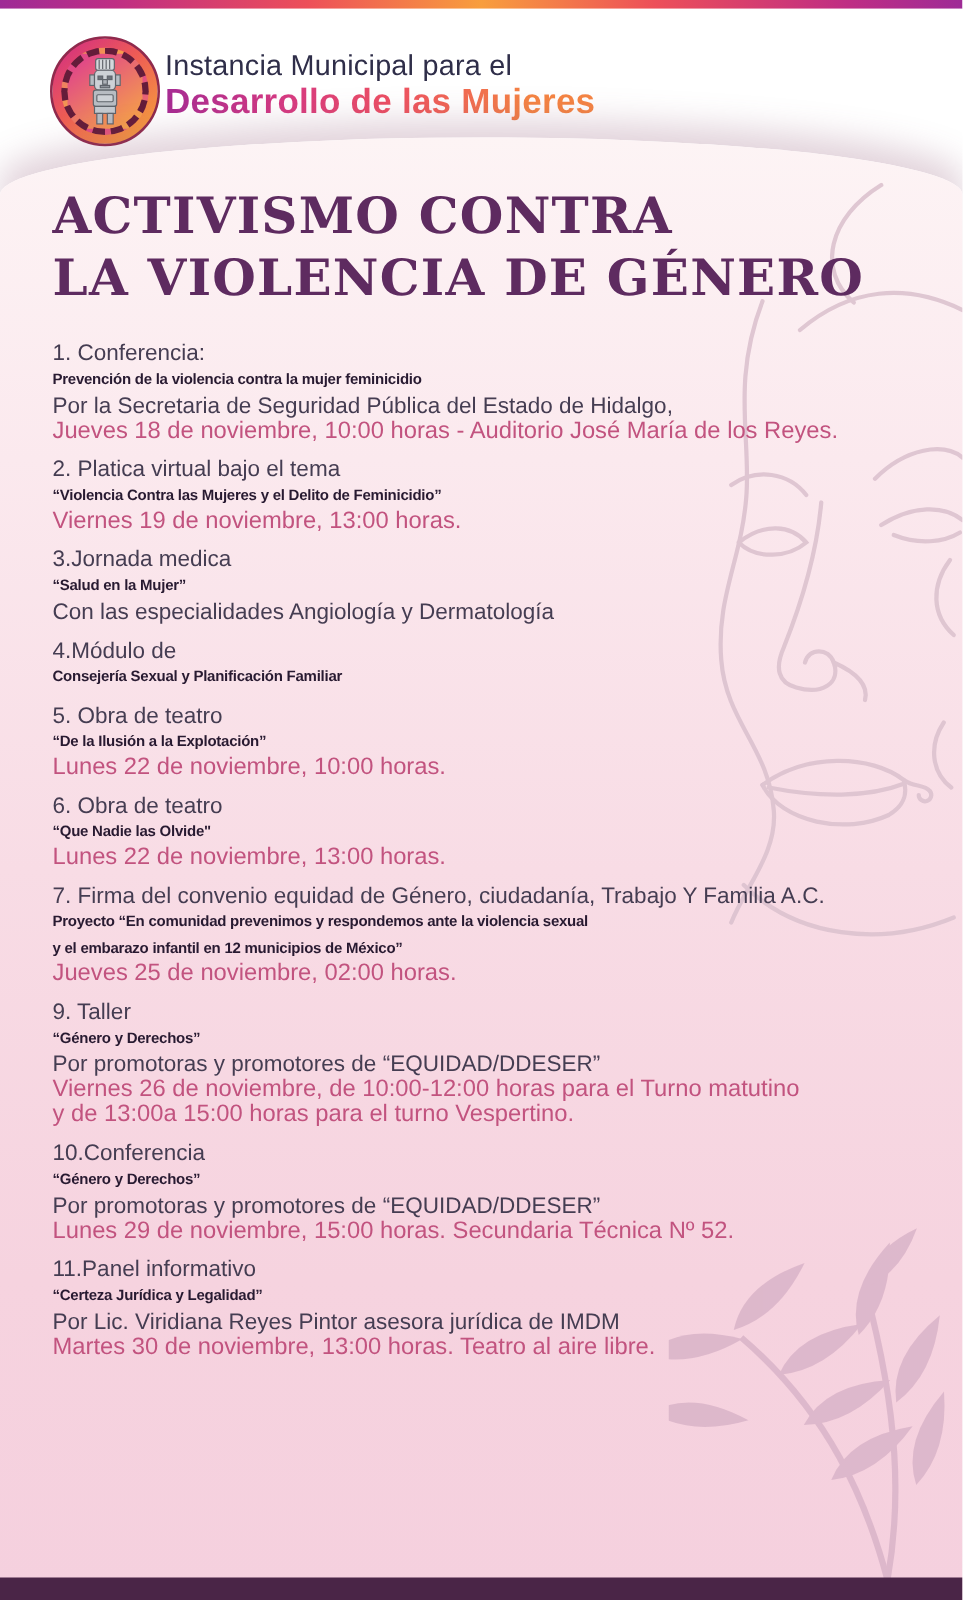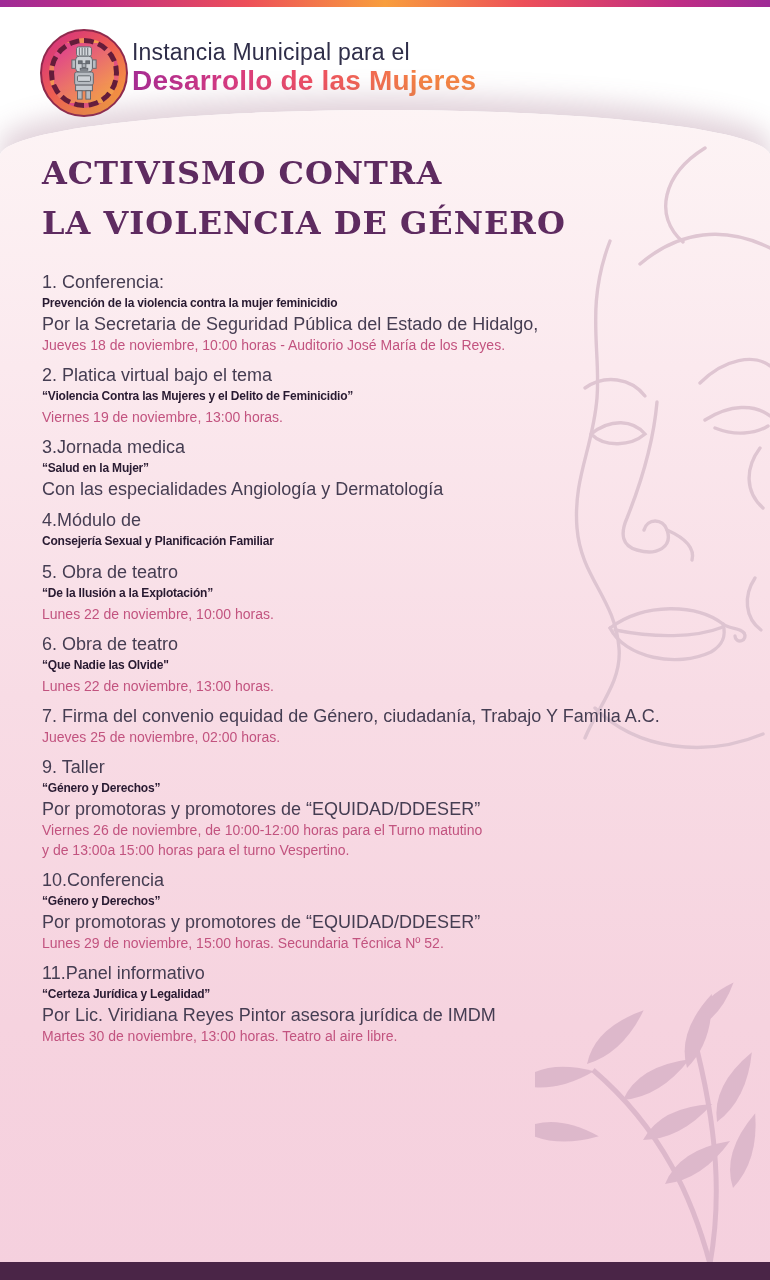--- a/index.html
+++ b/index.html
@@ -39,29 +39,29 @@
   
   .body {
     position:absolute; left:0; top:110px; width:770px; height:1170px;
     border-radius:50% 50% 0 0 / 46px 46px 0 0;
     background:linear-gradient(180deg,#fdf4f5 0%,#fbe9ee 22%,#f8dce5 50%,#f6d3df 78%,#f5d0de 100%);
     box-shadow:0 -14px 26px rgba(140,80,110,0.25);
   }
   .poster-title {
     position:absolute; left:42px; top:38px; margin:0; z-index:2;
     font-family:"DejaVu Serif", serif; font-weight:800;
-    font-size:32px; line-height:50px; letter-spacing:1px;
+    font-size:40px; line-height:50px; letter-spacing:1px;
     color:#5e2b60; white-space:pre-line;
   }
   .events { position:absolute; left:42px; top:162px; width:700px; z-index:2; }
   .event { margin:0 0 10px 0; }
   .event-intro  { font-size:18px; line-height:21px; color:#453d52; }
   .event-title  { font-size:12px; line-height:21px; font-weight:bold; color:#281a31; white-space:pre-line; letter-spacing:-0.2px; }
   .event-detail { font-size:18px; line-height:21px; color:#453d52; }
-  .event-date   { font-size:14px; line-height:20px; color:#c2537f; white-space:pre-line; }
+  .event-date   { font-size:19px; line-height:20px; color:#c2537f; white-space:pre-line; }
   
   .face-art { position:absolute; right:0; top:36px; z-index:1; }
   .leaf-art { position:absolute; right:0; bottom:16px; z-index:1; }
   .bottom-bar { position:absolute; left:0; bottom:0; width:770px; height:18px; background:#4a2547; z-index:3; }
 </style>
 </head>
 <body>
 
 <div class="poster">
 
@@ -179,20 +179,22 @@
 
   <article class="event">
     <div class="event-intro">6. Obra de teatro</div>
     <div class="event-title">“Que Nadie las Olvide"</div>
     <div class="event-detail"></div>
     <div class="event-date">Lunes 22 de noviembre, 13:00 horas.</div>
   </article>
 
   <article class="event">
     <div class="event-intro">7. Firma del convenio equidad de Género, ciudadanía, Trabajo Y Familia A.C.</div>
+    <div class="event-title">Proyecto “En comunidad prevenimos y respondemos ante la violencia sexual
+y el embarazo infantil en 12 municipios de México”</div>
     <div class="event-detail"></div>
     <div class="event-date">Jueves 25 de noviembre, 02:00 horas.</div>
   </article>
 
 
   <article class="event">
     <div class="event-intro">9. Taller</div>
     <div class="event-title">“Género y Derechos”</div>
     <div class="event-detail">Por promotoras y promotores de “EQUIDAD/DDESER”</div>
     <div class="event-date">Viernes 26 de noviembre, de 10:00-12:00 horas para el Turno matutino

